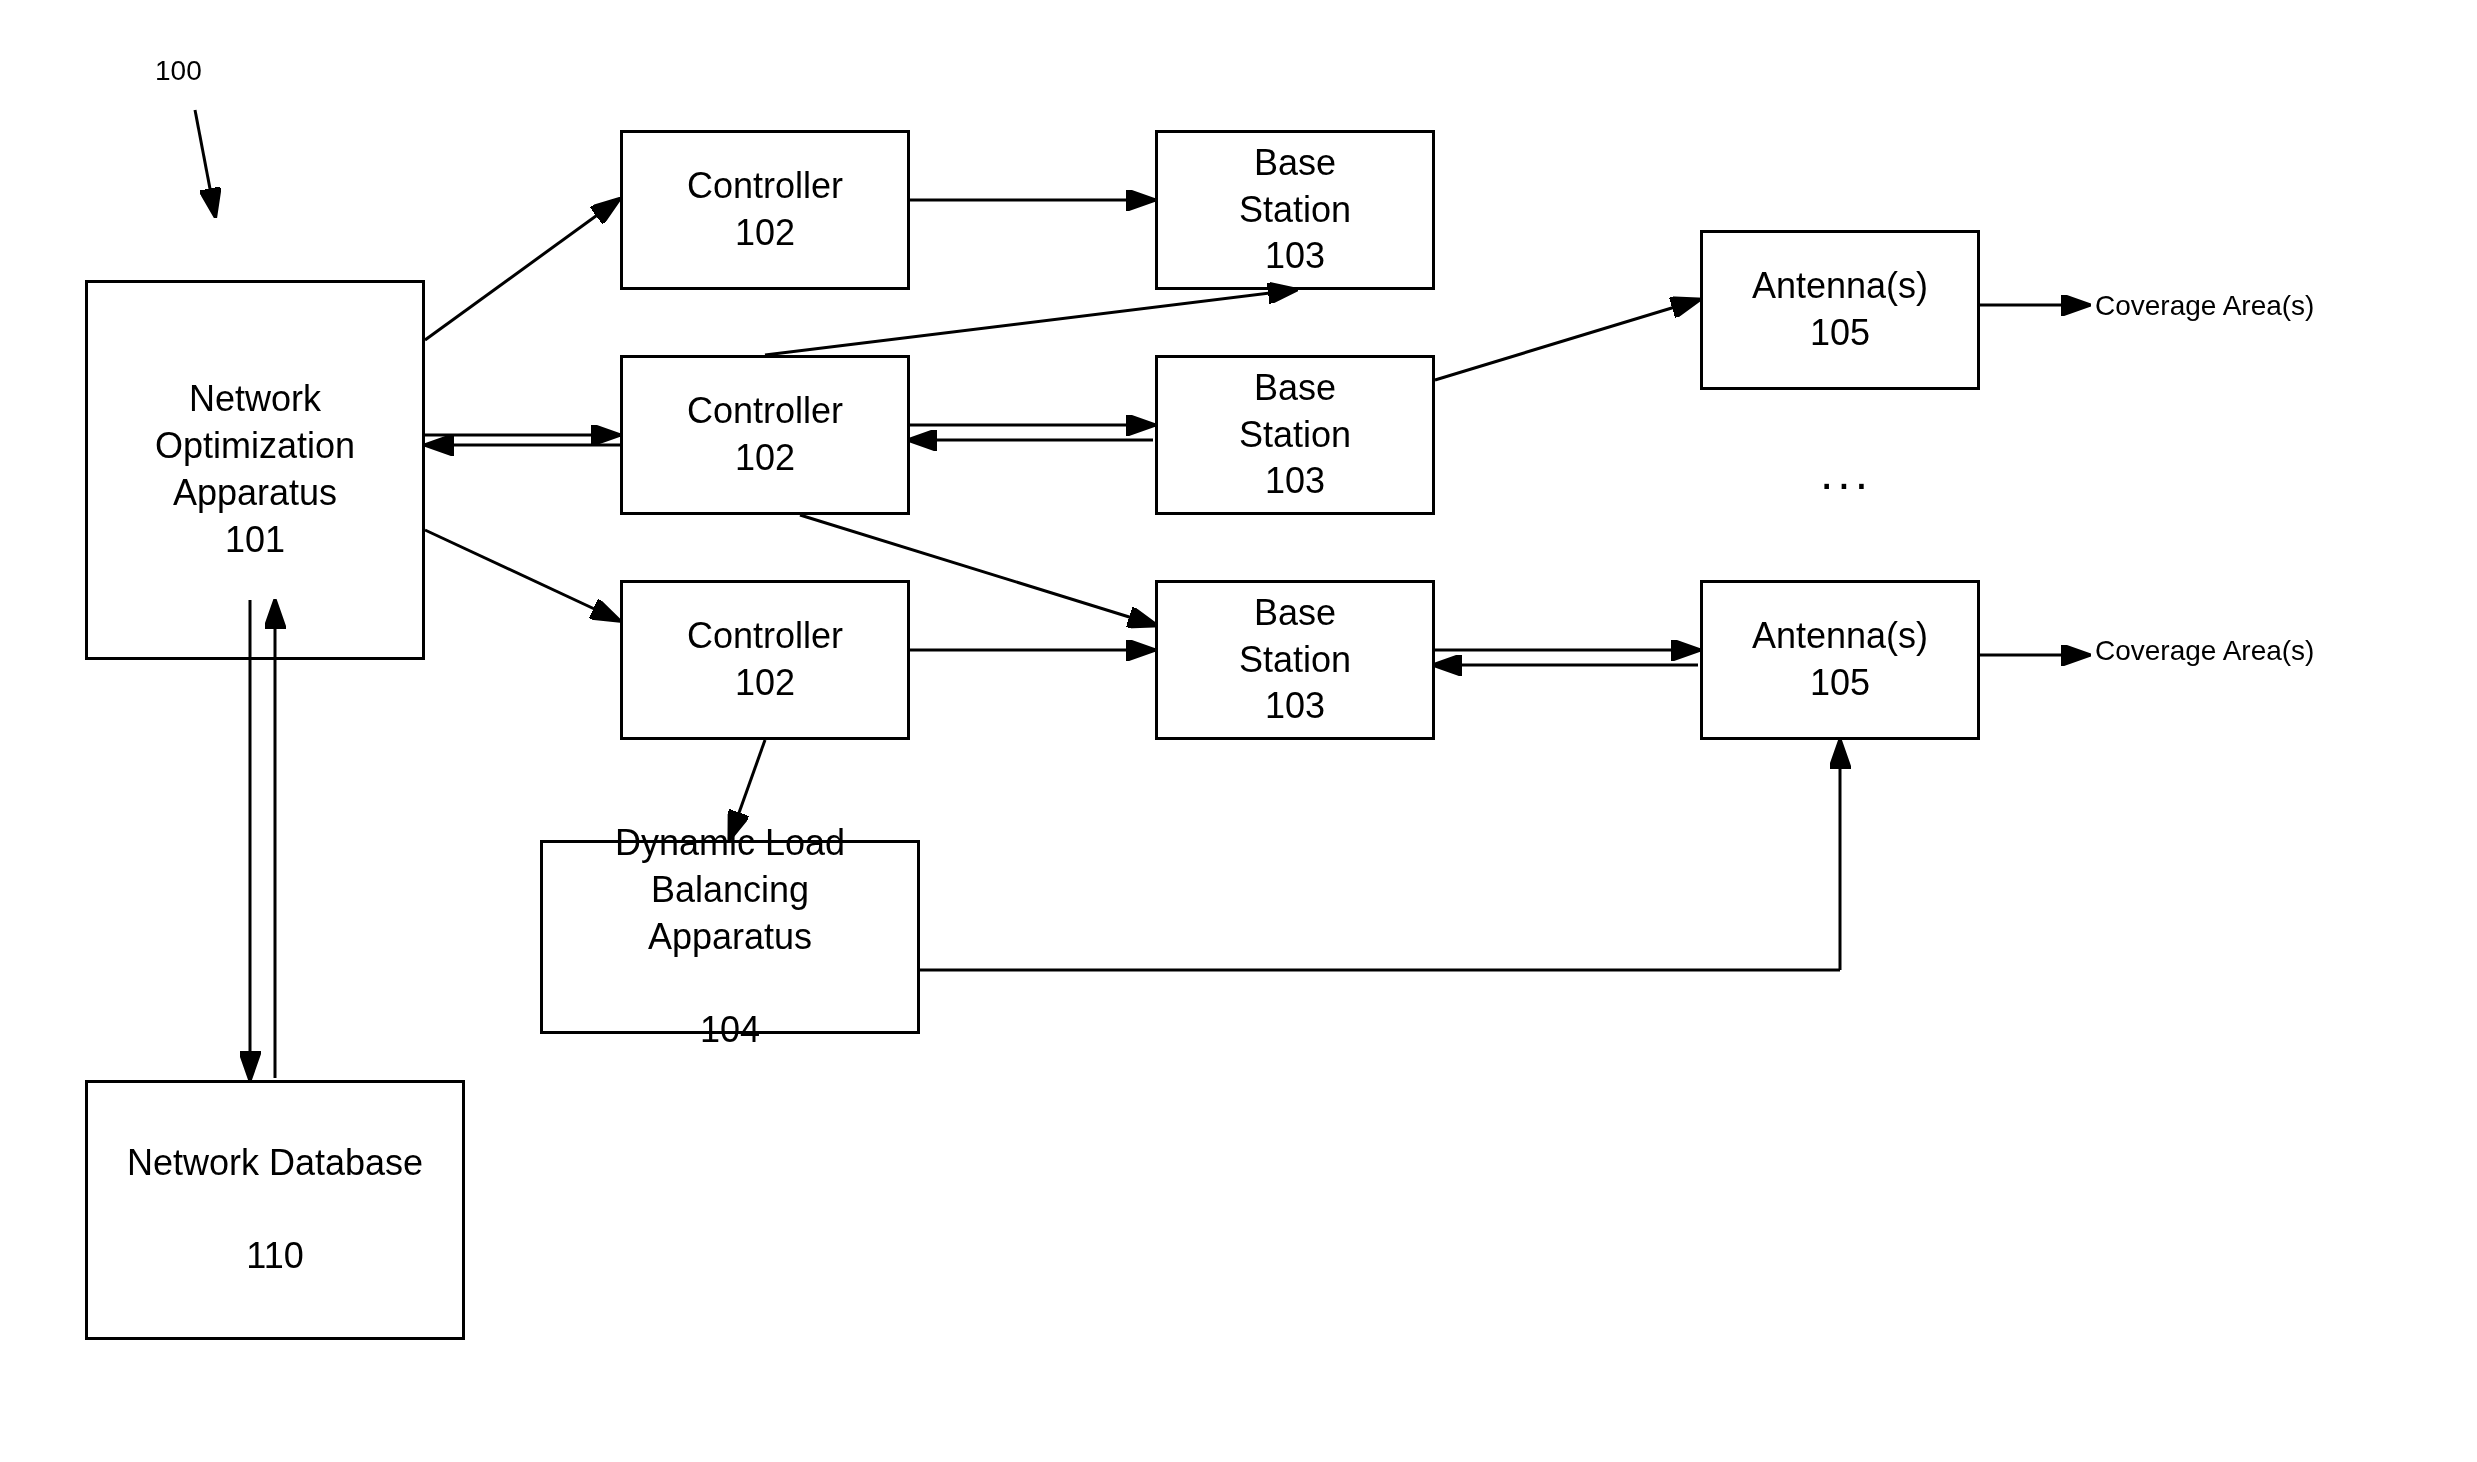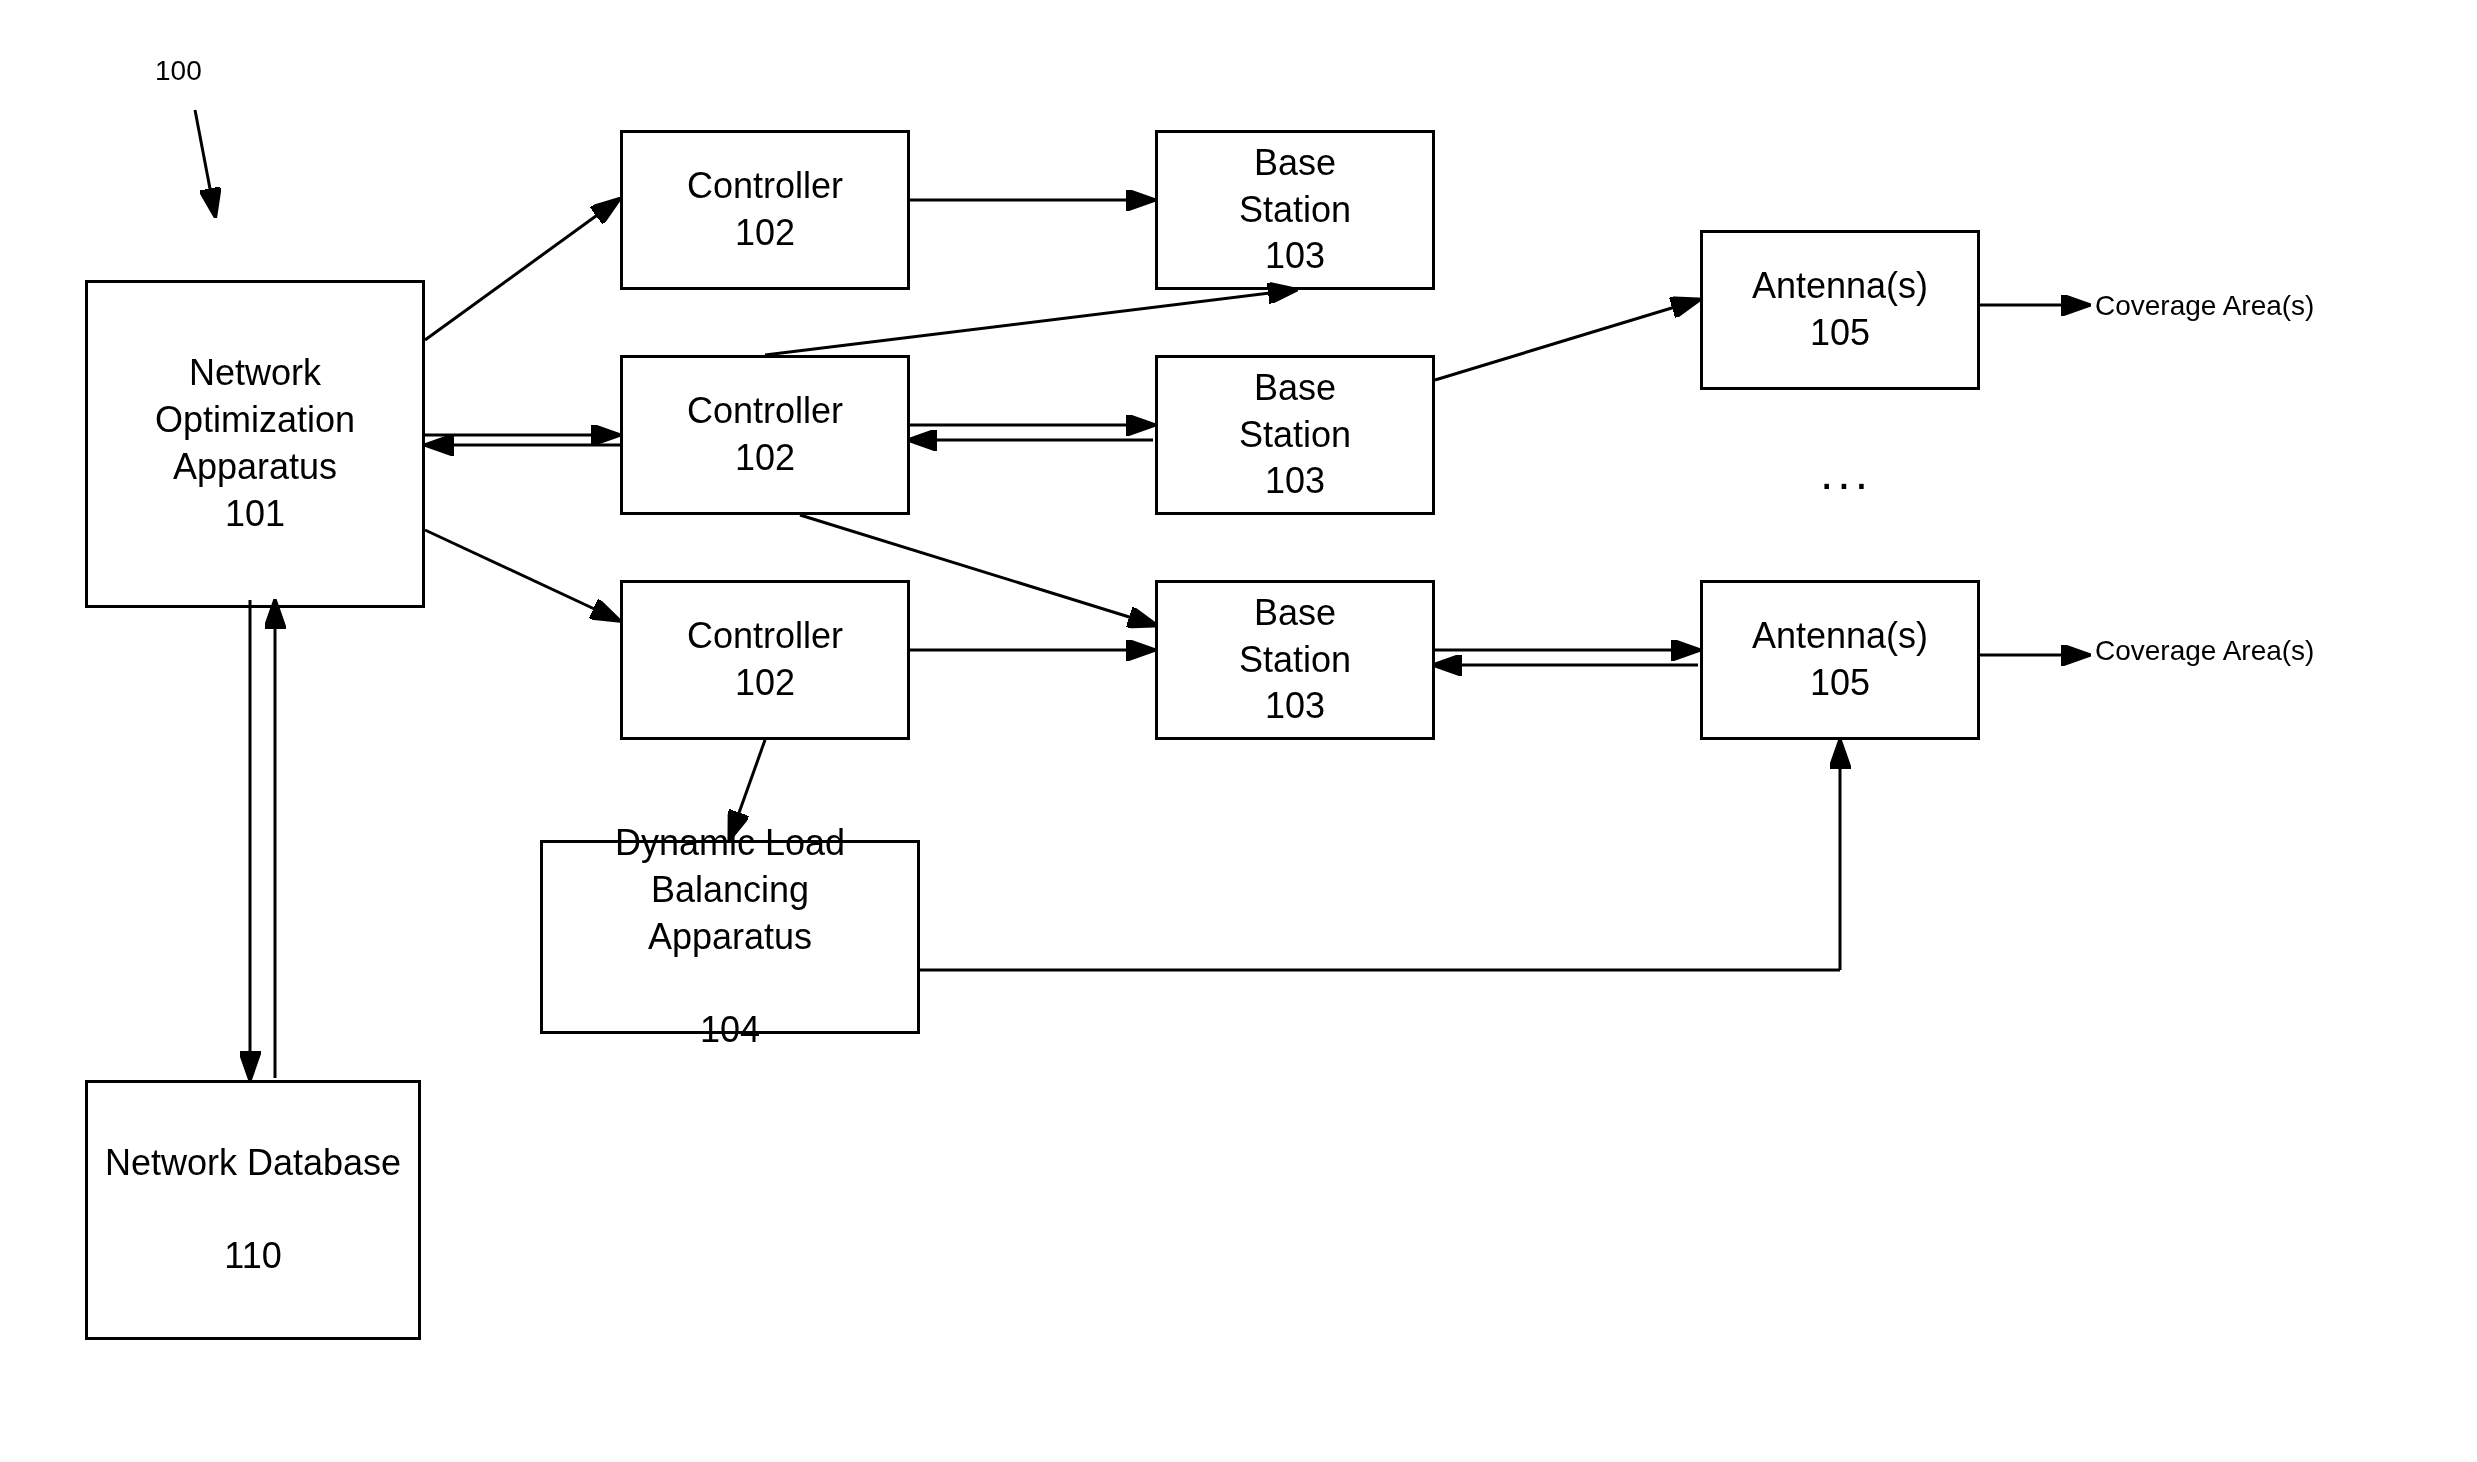--- a/index.html
+++ b/index.html
@@ -52,21 +52,21 @@
       stroke-width: 1;
     }
   </style>
 </head>
 <body>
 
 <div class="diagram-container">
 
   <div class="label-text" style="left: 155px; top: 55px;">100</div>
 
-  <div class="box" style="left: 85px; top: 280px; width: 340px; height: 328px; white-space: pre-line;">
+  <div class="box" style="left: 85px; top: 280px; width: 340px; height: 380px; white-space: pre-line;">
     <span>Network
 Optimization
 Apparatus
 101</span>
   </div>
 
   <div class="box" style="left: 620px; top: 130px; width: 290px; height: 160px; white-space: pre-line;">
     <span>Controller
 102</span>
   </div>
@@ -116,21 +116,21 @@
   <div class="label-text" style="left: 2095px; top: 635px;">Coverage Area(s)</div>
 
   <div class="box" style="left: 540px; top: 840px; width: 380px; height: 194px; white-space: pre-line;">
     <span>Dynamic Load
 Balancing
 Apparatus
 
 104</span>
   </div>
 
-  <div class="box" style="left: 85px; top: 1080px; width: 336px; height: 260px; white-space: pre-line;">
+  <div class="box" style="left: 85px; top: 1080px; width: 380px; height: 260px; white-space: pre-line;">
     <span>Network Database
 
 110</span>
   </div>
 
   <svg class="arrows">
     <defs>
       <marker id="arrowhead" markerWidth="10" markerHeight="7" refX="9" refY="3.5" orient="auto">
         <polygon points="0 0, 10 3.5, 0 7"></polygon>
       </marker>

